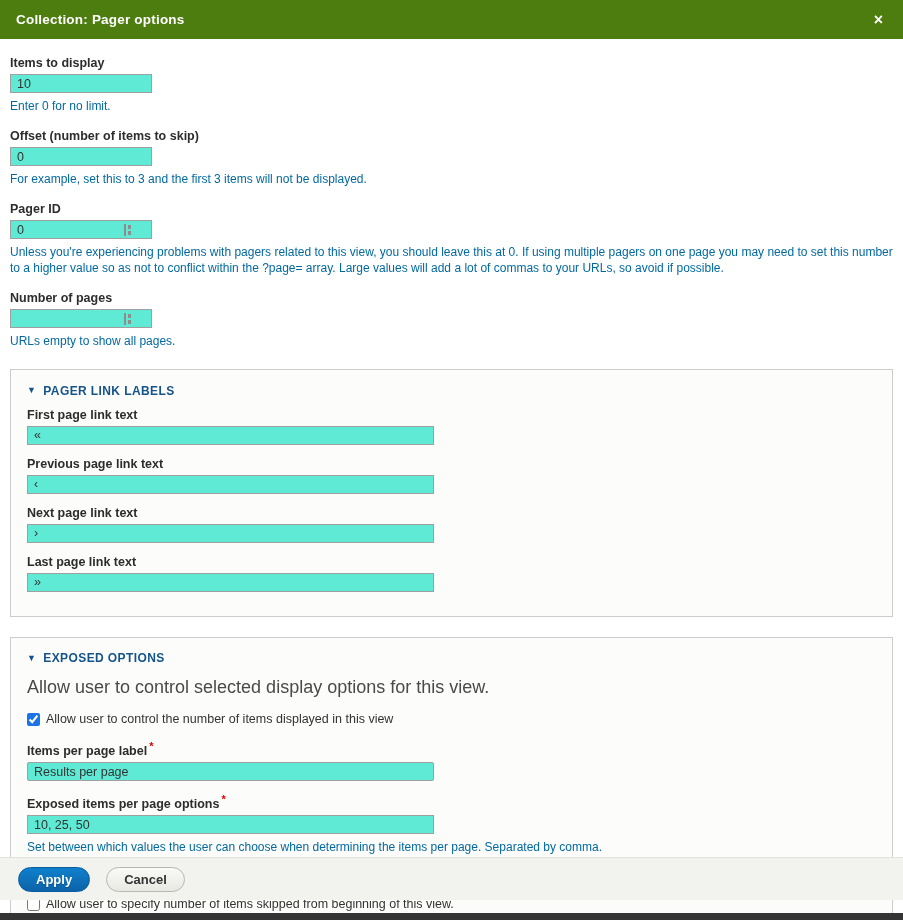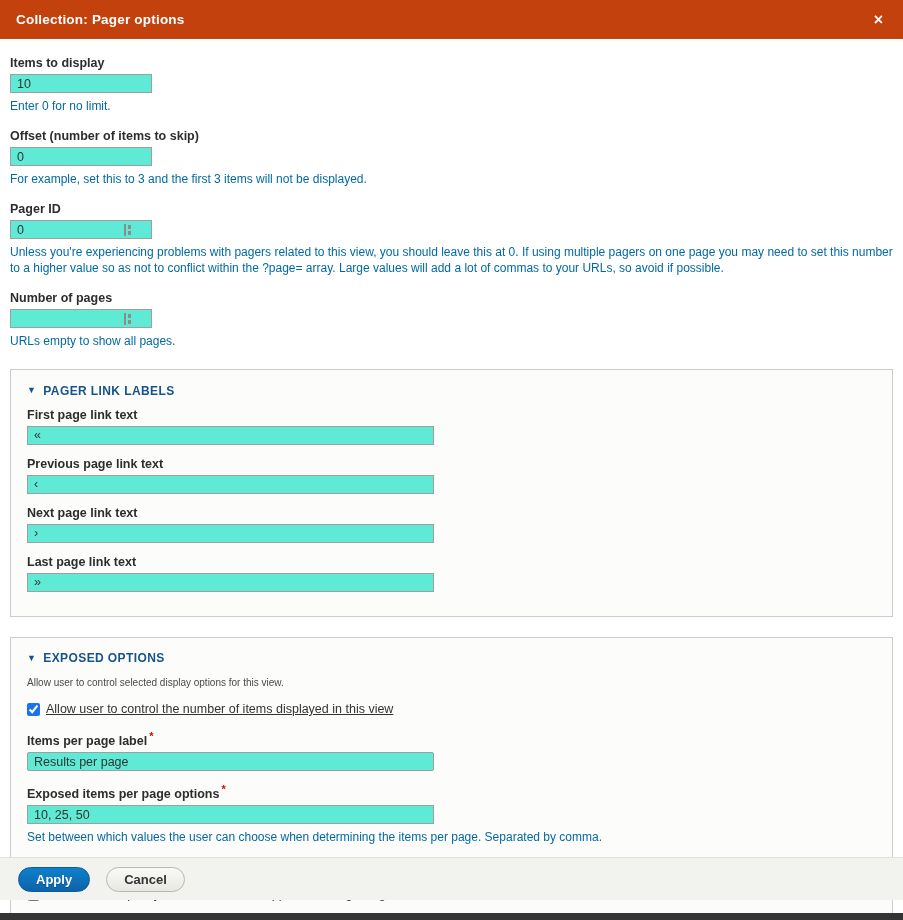--- a/index.html
+++ b/index.html
@@ -8,21 +8,21 @@
     font-family: "Liberation Sans", "DejaVu Sans", sans-serif;
     font-size: 13px;
     color: #333;
     background: #fff;
     position: relative;
   }
 
   
   .dialog-header {
     height: 39px;
-    background: #c2410c;
+    background: #4d7c0f;
     display: flex;
     align-items: center;
     padding: 0 16px;
   }
   .dialog-title {
     color: #fff;
     font-weight: bold;
     font-size: 13.5px;
     letter-spacing: .2px;
     flex: 1;
@@ -124,33 +124,32 @@
     font-weight: bold;
     font-size: 12px;
     letter-spacing: .4px;
     cursor: pointer;
     margin-bottom: 10px;
   }
   .summary-arrow { font-size: 9px; line-height: 1; }
   .fieldset .form-item { margin-bottom: 12px; }
   .fieldset .form-item:last-child { margin-bottom: 4px; }
   .fieldset-description {
-    font-size: 10px;
+    font-size: 18px;
     color: #4a4a4a;
     margin: 2px 0 11px 0;
   }
 
   .checkbox-row {
     display: flex;
     align-items: center;
     gap: 6px;
     margin: 14px 0;
     font-size: 12.5px;
     color: #333;
-    text-decoration: underline;
   }
   .checkbox-row input[type="checkbox"] {
     width: 13px; height: 13px;
     accent-color: #1a73e8;
     margin: 0;
   }
 
   
   .dialog-footer {
     position: absolute;

